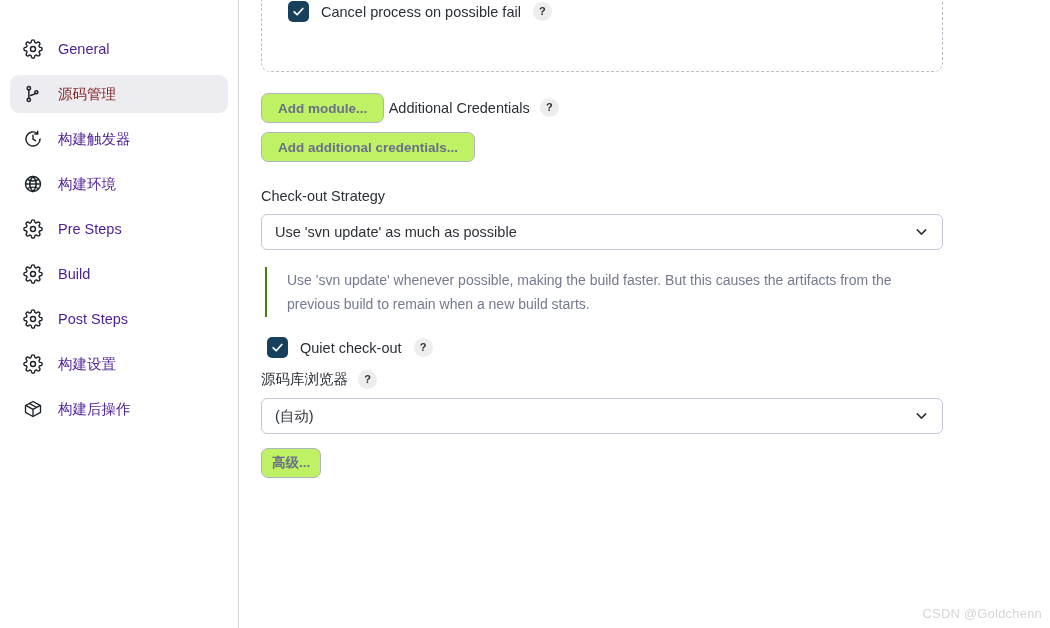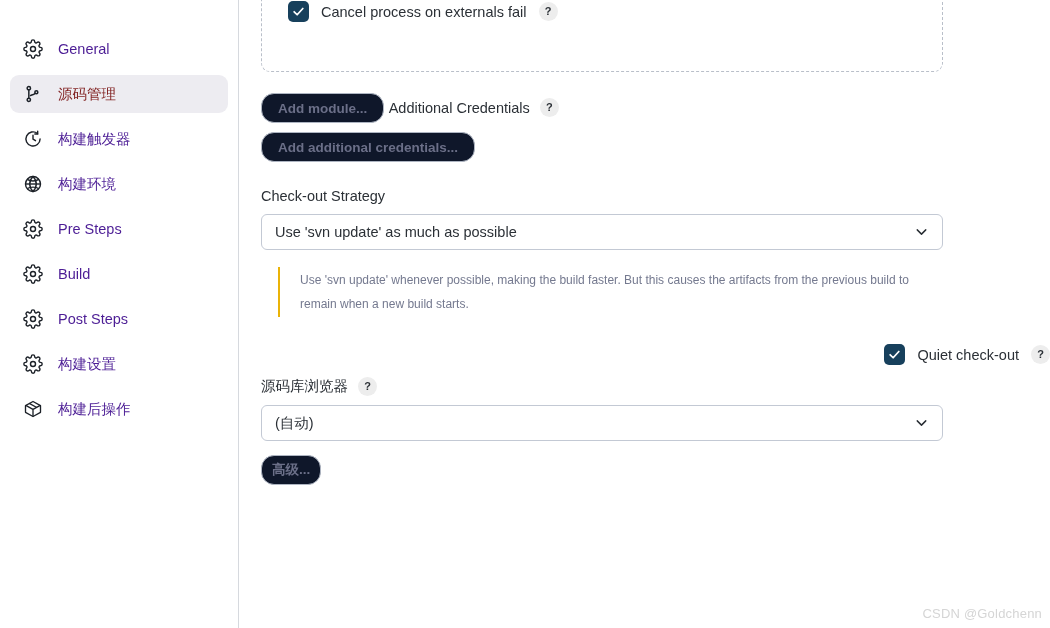--- a/index.html
+++ b/index.html
@@ -144,23 +144,23 @@
     justify-content: center;
     cursor: pointer;
     line-height: 1;
   }
 
   
   .btn {
     display: inline-flex;
     align-items: center;
     justify-content: center;
-    background: #0f172a;
+    background: #bef264;
     border: 1px solid #aeb5c2;
-    border-radius: 13px;
+    border-radius: 7px;
     color: #6b6f88;
     font-size: 13.5px;
     font-weight: 700;
     padding: 0 16px;
     height: 30px;
     cursor: pointer;
     white-space: nowrap;
     font-family: "Liberation Sans", "DejaVu Sans", sans-serif;
   }
 
@@ -208,30 +208,30 @@
     top: 50%;
     transform: translateY(-50%);
     pointer-events: none;
     color: #2b3036;
     display: flex;
   }
 
   
   .note {
     margin-top: 17px;
-    margin-left: 17px;
+    margin-left: 4px;
     width: 668px;
-    border-left: 2px solid #eab308;
+    border-left: 2px solid #4d7c0f;
     padding: 1px 0 1px 20px;
     color: #74798f;
-    font-size: 12px;
+    font-size: 14px;
     line-height: 24px;
   }
 
-  .quiet-row { margin-top: 27px; margin-left: 6px; justify-content: flex-end; }
+  .quiet-row { margin-top: 20px; margin-left: 6px; }
 
   .watermark {
     position: absolute;
     right: 8px;
     bottom: 7px;
     font-size: 13px;
     color: #d5d5d5;
     letter-spacing: 0.2px;
     white-space: nowrap;
   }
@@ -351,21 +351,21 @@
     <div class="main-inner">
 
       
       <section class="module-panel">
         <div class="check-row">
           <span class="checkbox">
             <svg width="13" height="13" viewBox="0 0 24 24" fill="none" stroke="#ffffff" stroke-width="3.2" stroke-linecap="round" stroke-linejoin="round">
               <path d="M4 12.5l5.5 5.5L20 6.5"></path>
             </svg>
           </span>
-          <span class="check-label">Cancel process on externals fail</span>
+          <span class="check-label">Cancel process on possible fail</span>
           <span class="help">?</span>
         </div>
       </section>
 
       
       <button class="btn btn-add-module">Add module...</button>
 
       
       <div class="field-label label-row">
         <span>Additional Credentials</span>

